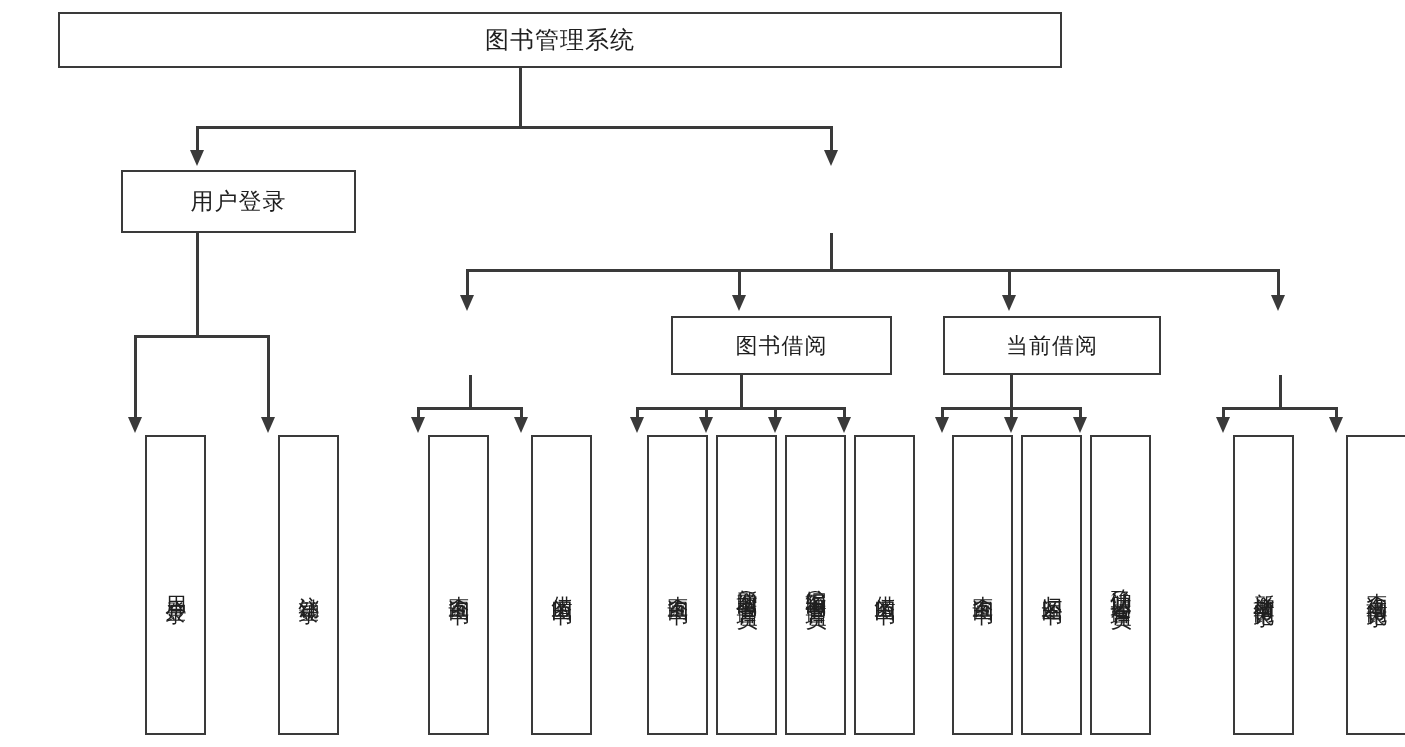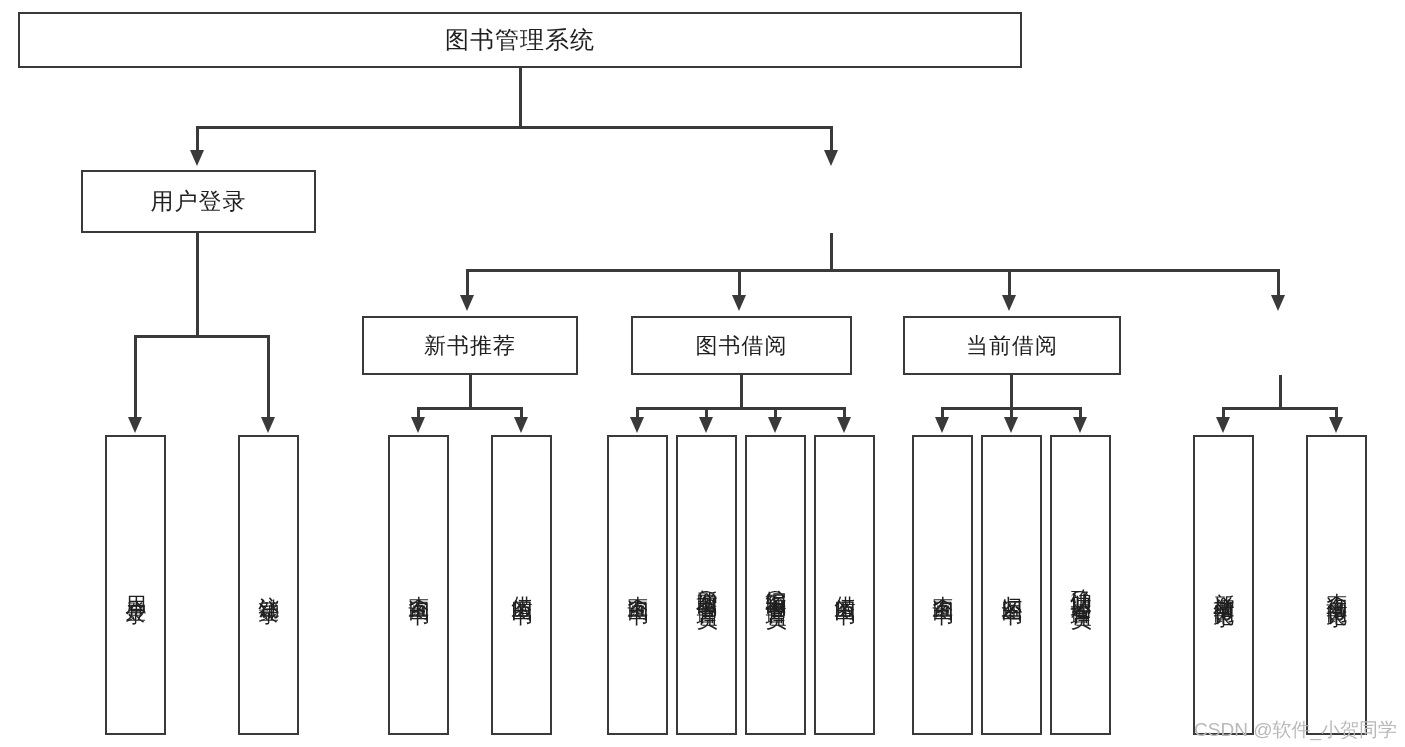--- a/index.html
+++ b/index.html
@@ -21,20 +21,21 @@
   
   .node {
     position: absolute;
     box-sizing: border-box;
     background: #ffffff;
     border: 2px solid #3a3a3a;
     display: flex;
     align-items: center;
     justify-content: center;
     color: #1f1f1f;
+    margin-left: 40px;
   }
   .node .label {
     font-size: 23px;
     line-height: 1.15;
     letter-spacing: 1px;
     white-space: nowrap;
   }
 
   .node.root .label { font-size: 24px; }
   .node.lvl2 .label { font-size: 23px; }
@@ -128,23 +129,20 @@
 
   <div class="ln v" style="left:738px; top:269px; height:28px;"></div>
   <div class="arrow" style="left:732px; top:295px;"></div>
 
   <div class="ln v" style="left:1008px; top:269px; height:28px;"></div>
   <div class="arrow" style="left:1002px; top:295px;"></div>
 
   <div class="ln v" style="left:1277px; top:269px; height:28px;"></div>
   <div class="arrow" style="left:1271px; top:295px;"></div>
 
-  <div class="node lvl3" style="left:362px; top:316px; width:216px; height:59px;">
-    <span class="label">新书推荐</span>
-  </div>
   <div class="node lvl3" style="left:631px; top:316px; width:221px; height:59px;">
     <span class="label">图书借阅</span>
   </div>
   <div class="node lvl3" style="left:903px; top:316px; width:218px; height:59px;">
     <span class="label">当前借阅</span>
   </div>
 
   <div class="ln v" style="left:469px; top:375px; height:32px;"></div>
   <div class="ln h" style="left:417px; top:407px; width:106px;"></div>
   <div class="ln v" style="left:417px; top:407px; height:12px;"></div>
@@ -209,15 +207,14 @@
   <div class="ln v" style="left:1335px; top:407px; height:12px;"></div>
   <div class="arrow" style="left:1329px; top:417px;"></div>
 
   <div class="node leaf" style="left:1193px; top:435px; width:61px; height:300px;">
     <span class="label">新增借阅记录</span>
   </div>
   <div class="node leaf" style="left:1306px; top:435px; width:61px; height:300px;">
     <span class="label">查询借阅记录</span>
   </div>
 
-  <div id="watermark">CSDN @软件_小贺同学</div>
 
 </div>
 
 </body></html>

